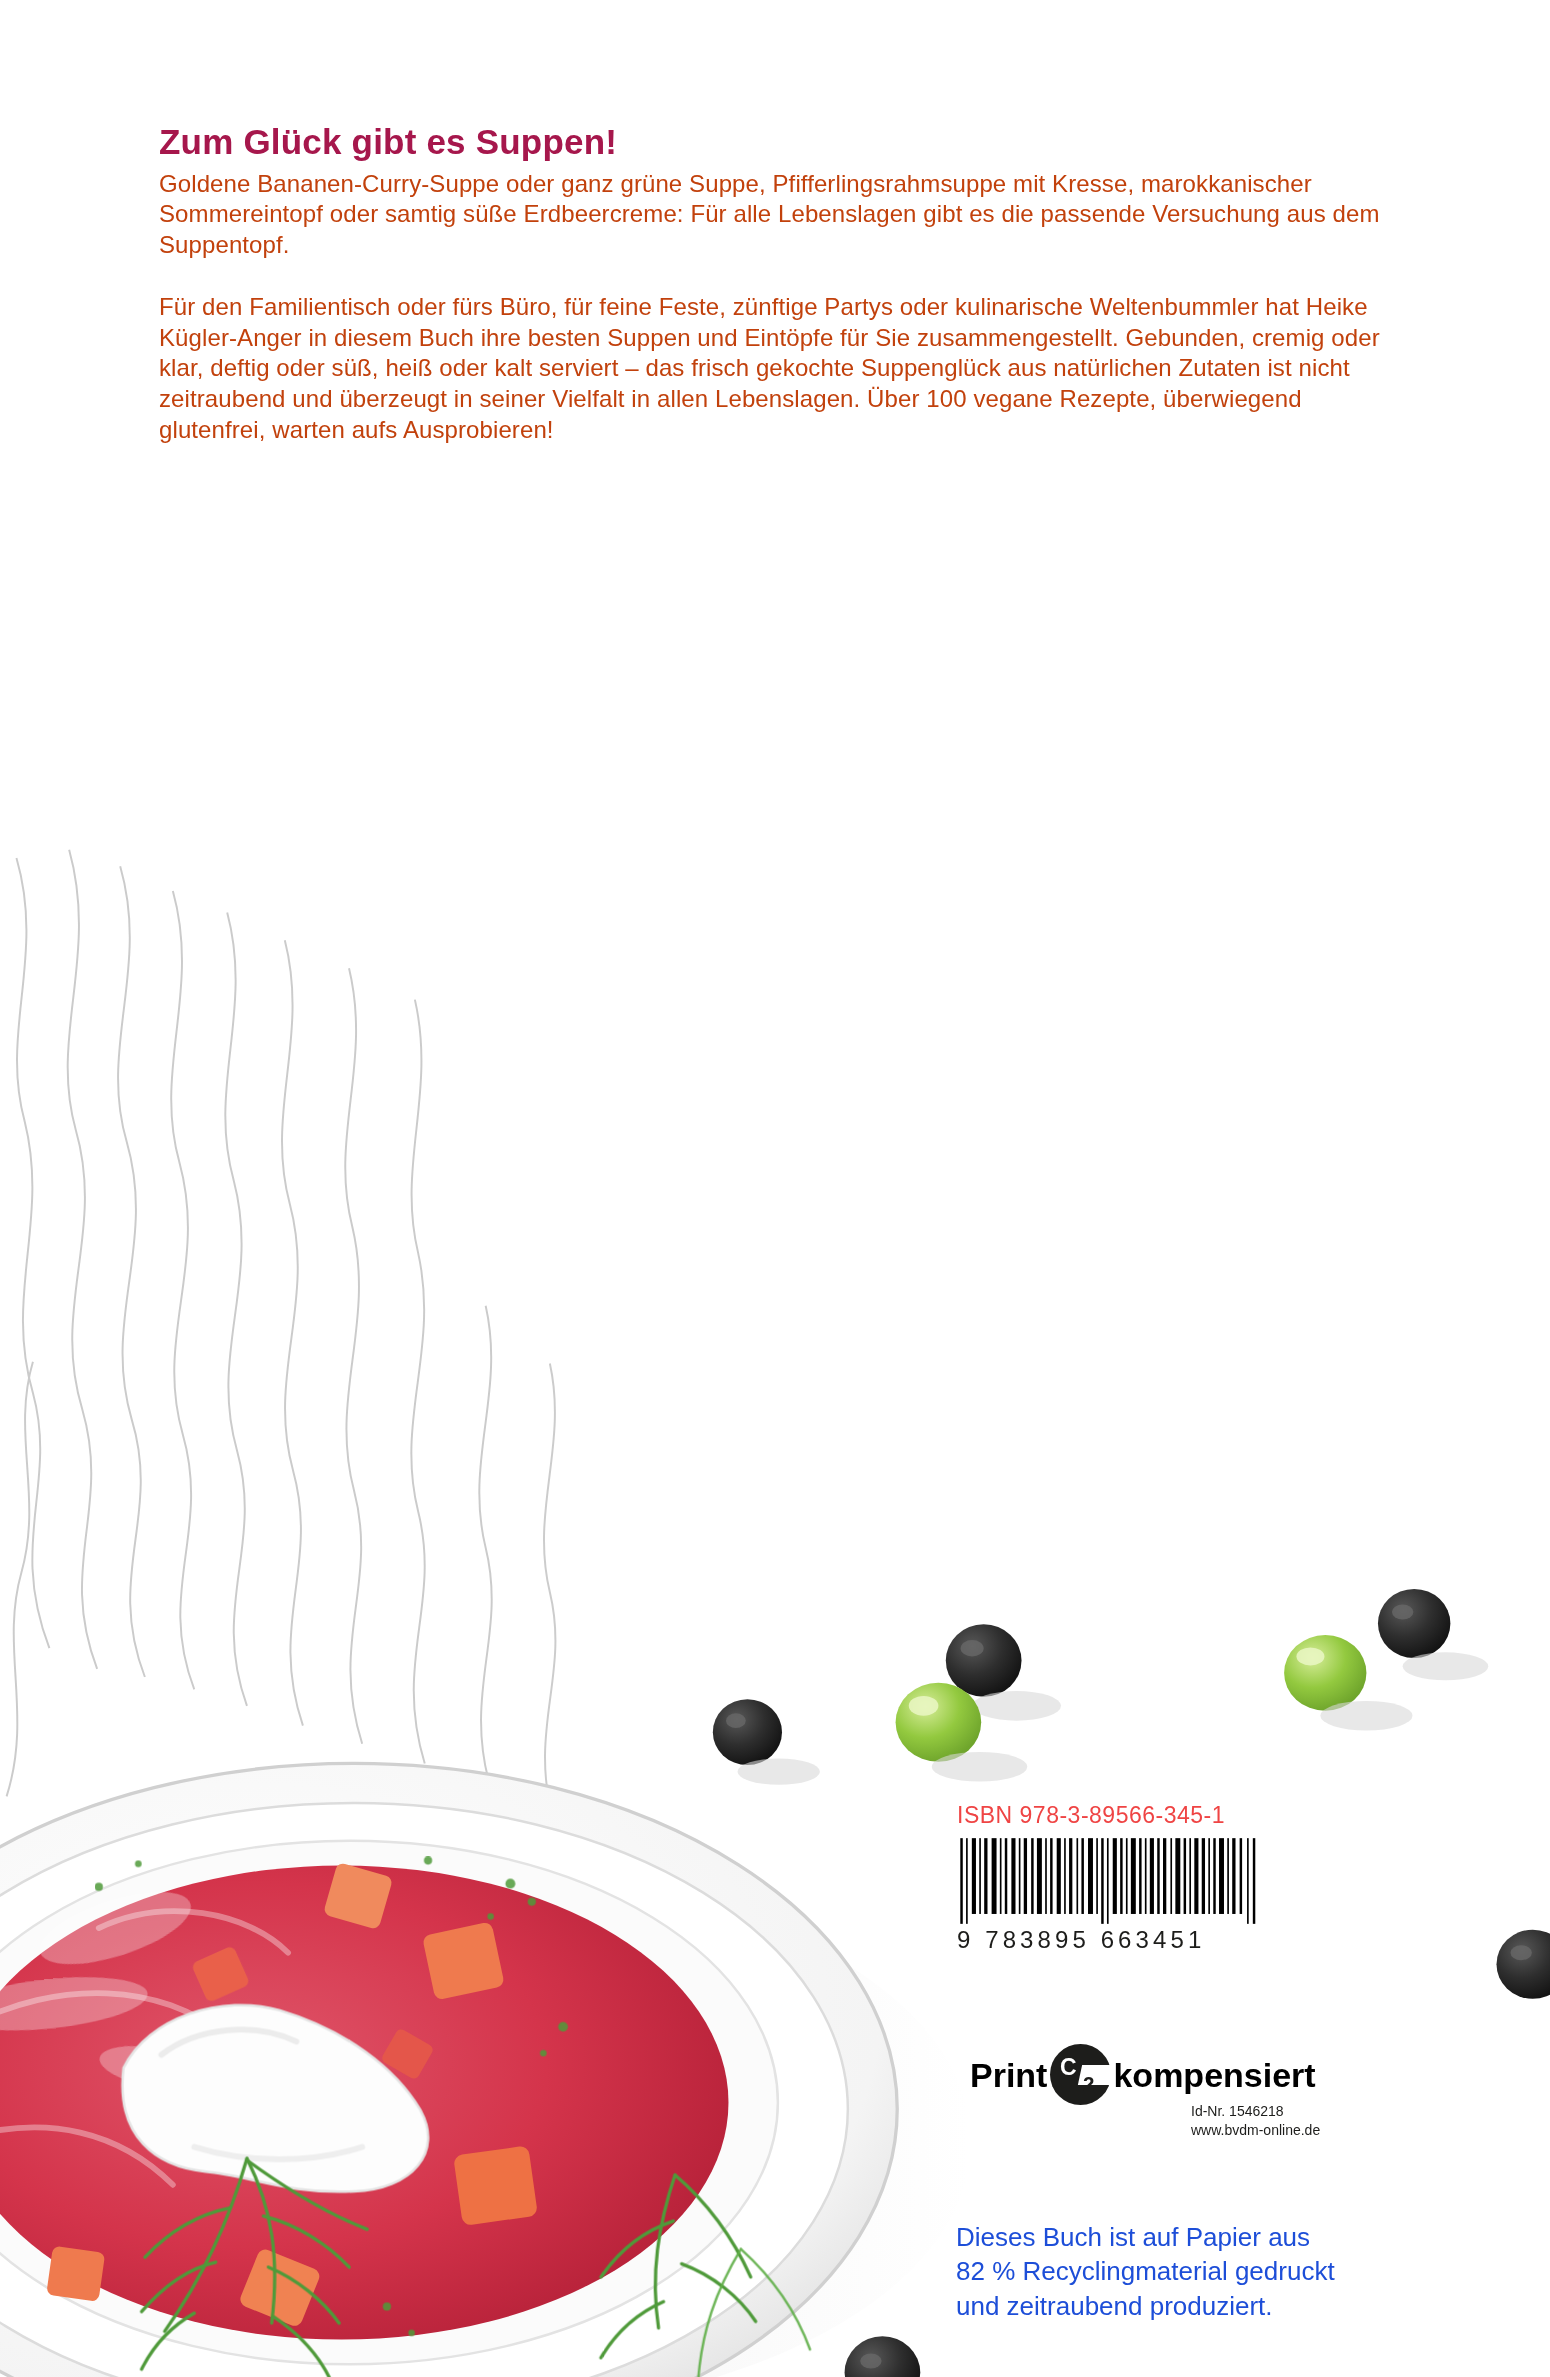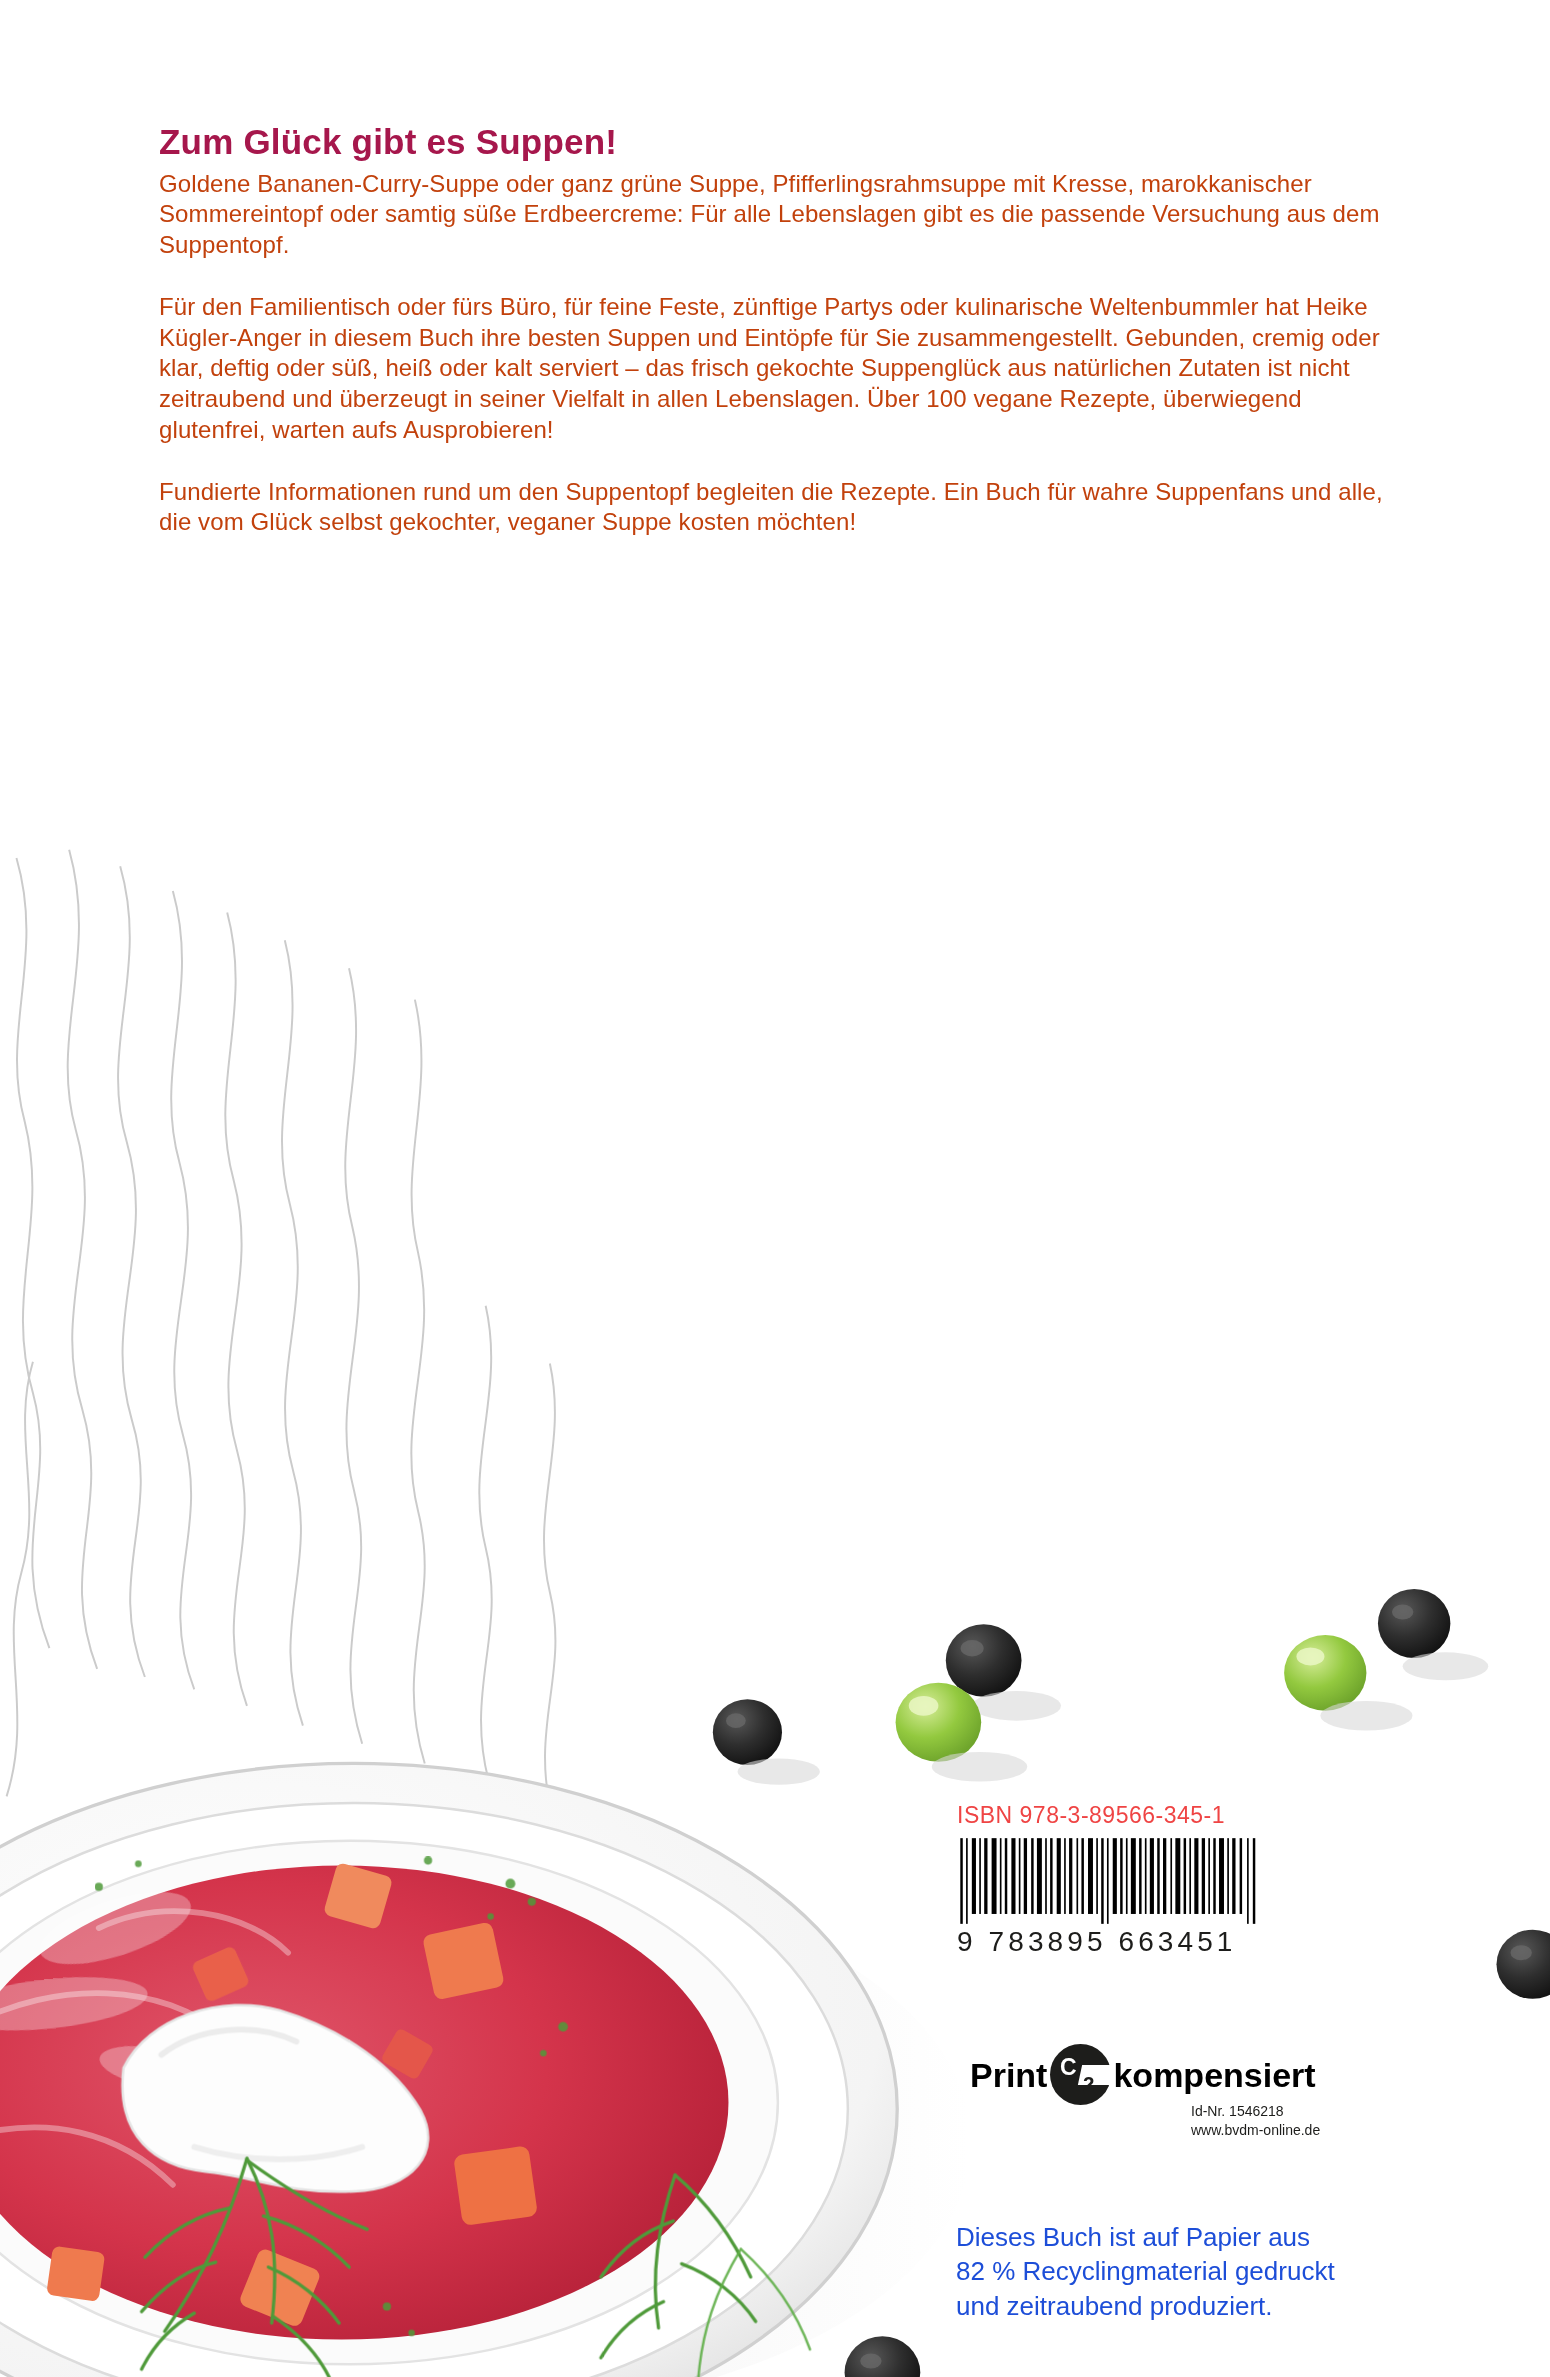--- a/index.html
+++ b/index.html
@@ -67,21 +67,21 @@
     letter-spacing: 0.5px;
     margin-bottom: 9px;
     white-space: nowrap;
   }
   .barcode {
     width: 309px;
     height: 86px;
     display: block;
   }
   .barcode-digits {
-    font-size: 28px;
+    font-size: 24px;
     color: #1d1d1b;
     letter-spacing: 4.1px;
     margin-top: 1.6px;
     font-family: "Liberation Sans", sans-serif;
     white-space: nowrap;
   }
 
   
   .pk-logo {
     position: absolute;
@@ -302,21 +302,20 @@
       <ellipse cx="1072" cy="2840" rx="46" ry="44" fill="url(#oliveGrad)"></ellipse>
       <ellipse cx="1058" cy="2826" rx="13" ry="9" fill="#6a6a6a" opacity="0.75"></ellipse>
       <ellipse cx="1116" cy="2884" rx="52" ry="17" fill="#d8d8d8" opacity="0.55"></ellipse>
     </g>
   </svg>
 
   <div class="textblock">
     <h1 class="headline">Zum Glück gibt es Suppen!</h1>
     <p class="para first">Goldene Bananen-Curry-Suppe oder ganz grüne Suppe, Pfifferlings­rahmsuppe mit Kresse, marokkanischer Sommereintopf oder samtig süße Erdbeercreme: Für alle Lebenslagen gibt es die passende Versuchung aus dem Suppentopf.</p>
     <p class="para">Für den Familientisch oder fürs Büro, für feine Feste, zünftige Partys oder kulinarische Weltenbummler hat Heike Kügler-Anger in diesem Buch ihre besten Suppen und Eintöpfe für Sie zusammengestellt. Gebunden, cremig oder klar, deftig oder süß, heiß oder kalt serviert – das frisch gekochte Suppenglück aus natürlichen Zutaten ist nicht zeitraubend und überzeugt in seiner Vielfalt in allen Lebenslagen. Über 100 vegane Rezepte, überwiegend glutenfrei, warten aufs Ausprobieren!</p>
-    <p class="para last">Fundierte Informationen rund um den Suppentopf begleiten die Rezepte. Ein Buch für wahre Suppenfans und alle, die vom Glück selbst gekochter, veganer Suppe kosten möchten!</p>
   </div>
 
   <div class="isbn-area">
     <div class="isbn-text">ISBN 978-3-89566-345-1</div>
     <svg class="barcode" viewBox="0 0 375 104" xmlns="http://www.w3.org/2000/svg">
       <rect x="0" y="0" width="375" height="104" fill="#ffffff"></rect>
       <g fill="#000000">
         <rect x="4" y="0" width="3" height="104"></rect>
         <rect x="11" y="0" width="2" height="104"></rect>
         <rect x="18" y="0" width="5" height="92"></rect>

